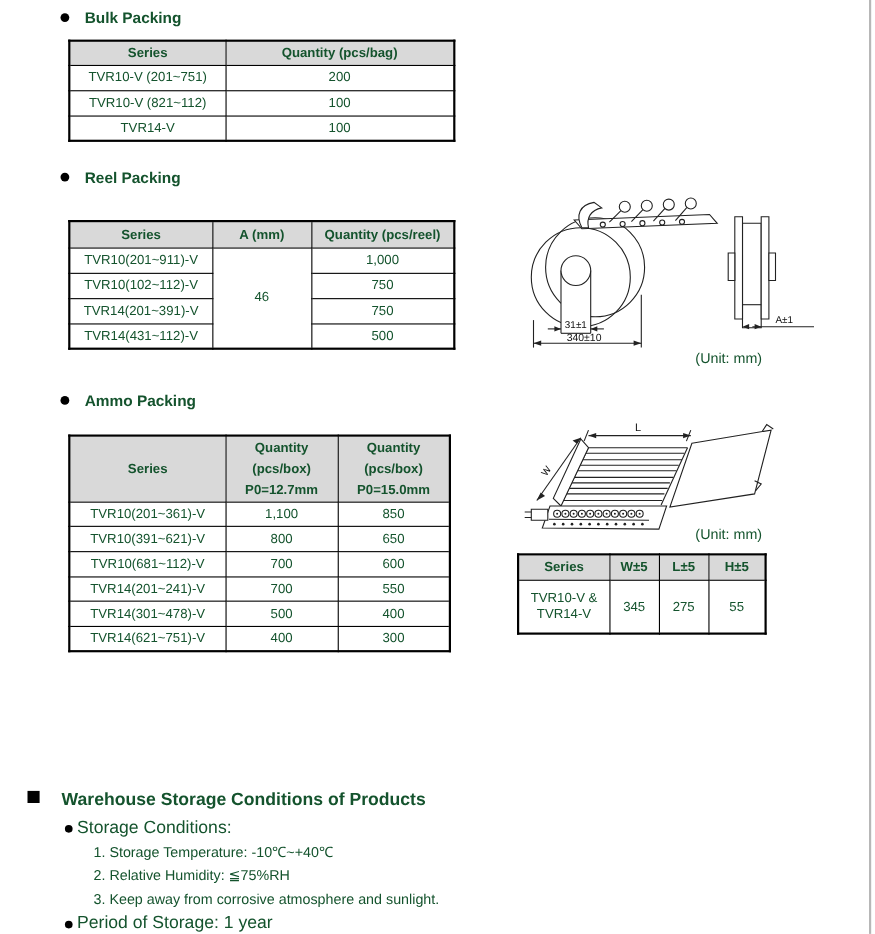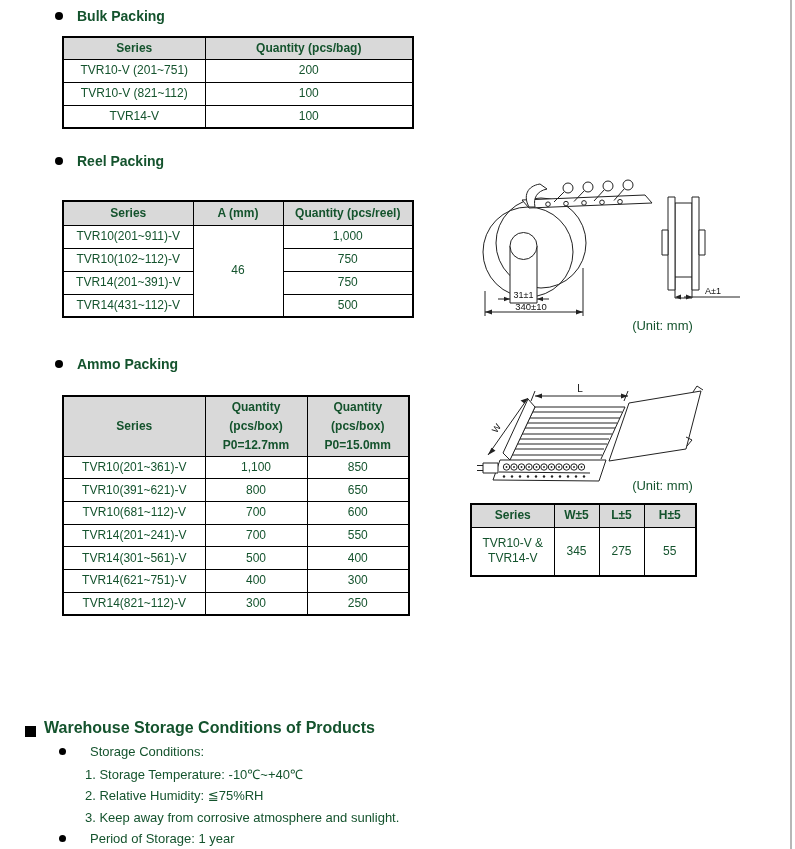--- a/index.html
+++ b/index.html
@@ -22,24 +22,24 @@
   .two-line{line-height:15px;white-space:normal;}
 
   .unit-label{position:absolute;font-size:13px;white-space:nowrap;}
 
   
   svg.drawing{position:absolute;}
   svg.drawing *{vector-effect:non-scaling-stroke;}
   svg.drawing text{font-family:"Liberation Sans",sans-serif;fill:#111;}
 
   
-  .wh-head{position:absolute;left:25px;top:719px;display:flex;align-items:flex-end;gap:8px;}
+  .wh-head{position:absolute;left:25px;top:719px;display:flex;align-items:flex-start;gap:20px;}
   .sq{width:11px;height:11px;background:#000;flex:0 0 auto;}
   .wh-title{font-size:16px;font-weight:bold;white-space:nowrap;}
-  .bullet-line{position:absolute;display:flex;align-items:center;gap:24px;font-size:13px;white-space:nowrap;}
+  .bullet-line{position:absolute;display:flex;align-items:center;gap:4px;font-size:16px;white-space:nowrap;}
   .bullet-line .dot2{width:7px;height:7px;border-radius:50%;background:#000;flex:0 0 auto;}
   .sub-line{position:absolute;left:85px;font-size:13px;white-space:nowrap;}
 </style>
 </head>
 <body>
 
 <div id="page">
   <div class="right-edge"></div>
 
   <div class="sec-head" style="top:8px">
@@ -209,33 +209,28 @@
         <td>TVR10(681~112)-V</td>
         <td>700</td>
         <td>600</td>
       </tr>
       <tr style="height:22.7px">
         <td>TVR14(201~241)-V</td>
         <td>700</td>
         <td>550</td>
       </tr>
       <tr style="height:22.7px">
-        <td>TVR14(301~561)-V</td>
+        <td>TVR14(301~478)-V</td>
         <td>500</td>
         <td>400</td>
       </tr>
       <tr style="height:22.7px">
         <td>TVR14(621~751)-V</td>
         <td>400</td>
         <td>300</td>
-      </tr>
-      <tr style="height:22.7px">
-        <td>TVR14(821~112)-V</td>
-        <td>300</td>
-        <td>250</td>
       </tr>
     </tbody>
   </table>
 
   <svg class="drawing" style="left:465px;top:383px" width="300" height="112" viewBox="465 383 300 112" fill="none" stroke="#222" stroke-width="1">
 
     <line x1="535" y1="407" x2="625" y2="407"></line>
     <line x1="535" y1="407" x2="510" y2="459"></line>
     <line x1="625" y1="407" x2="601" y2="459"></line>
     <line x1="532" y1="412" x2="622" y2="412"></line>

